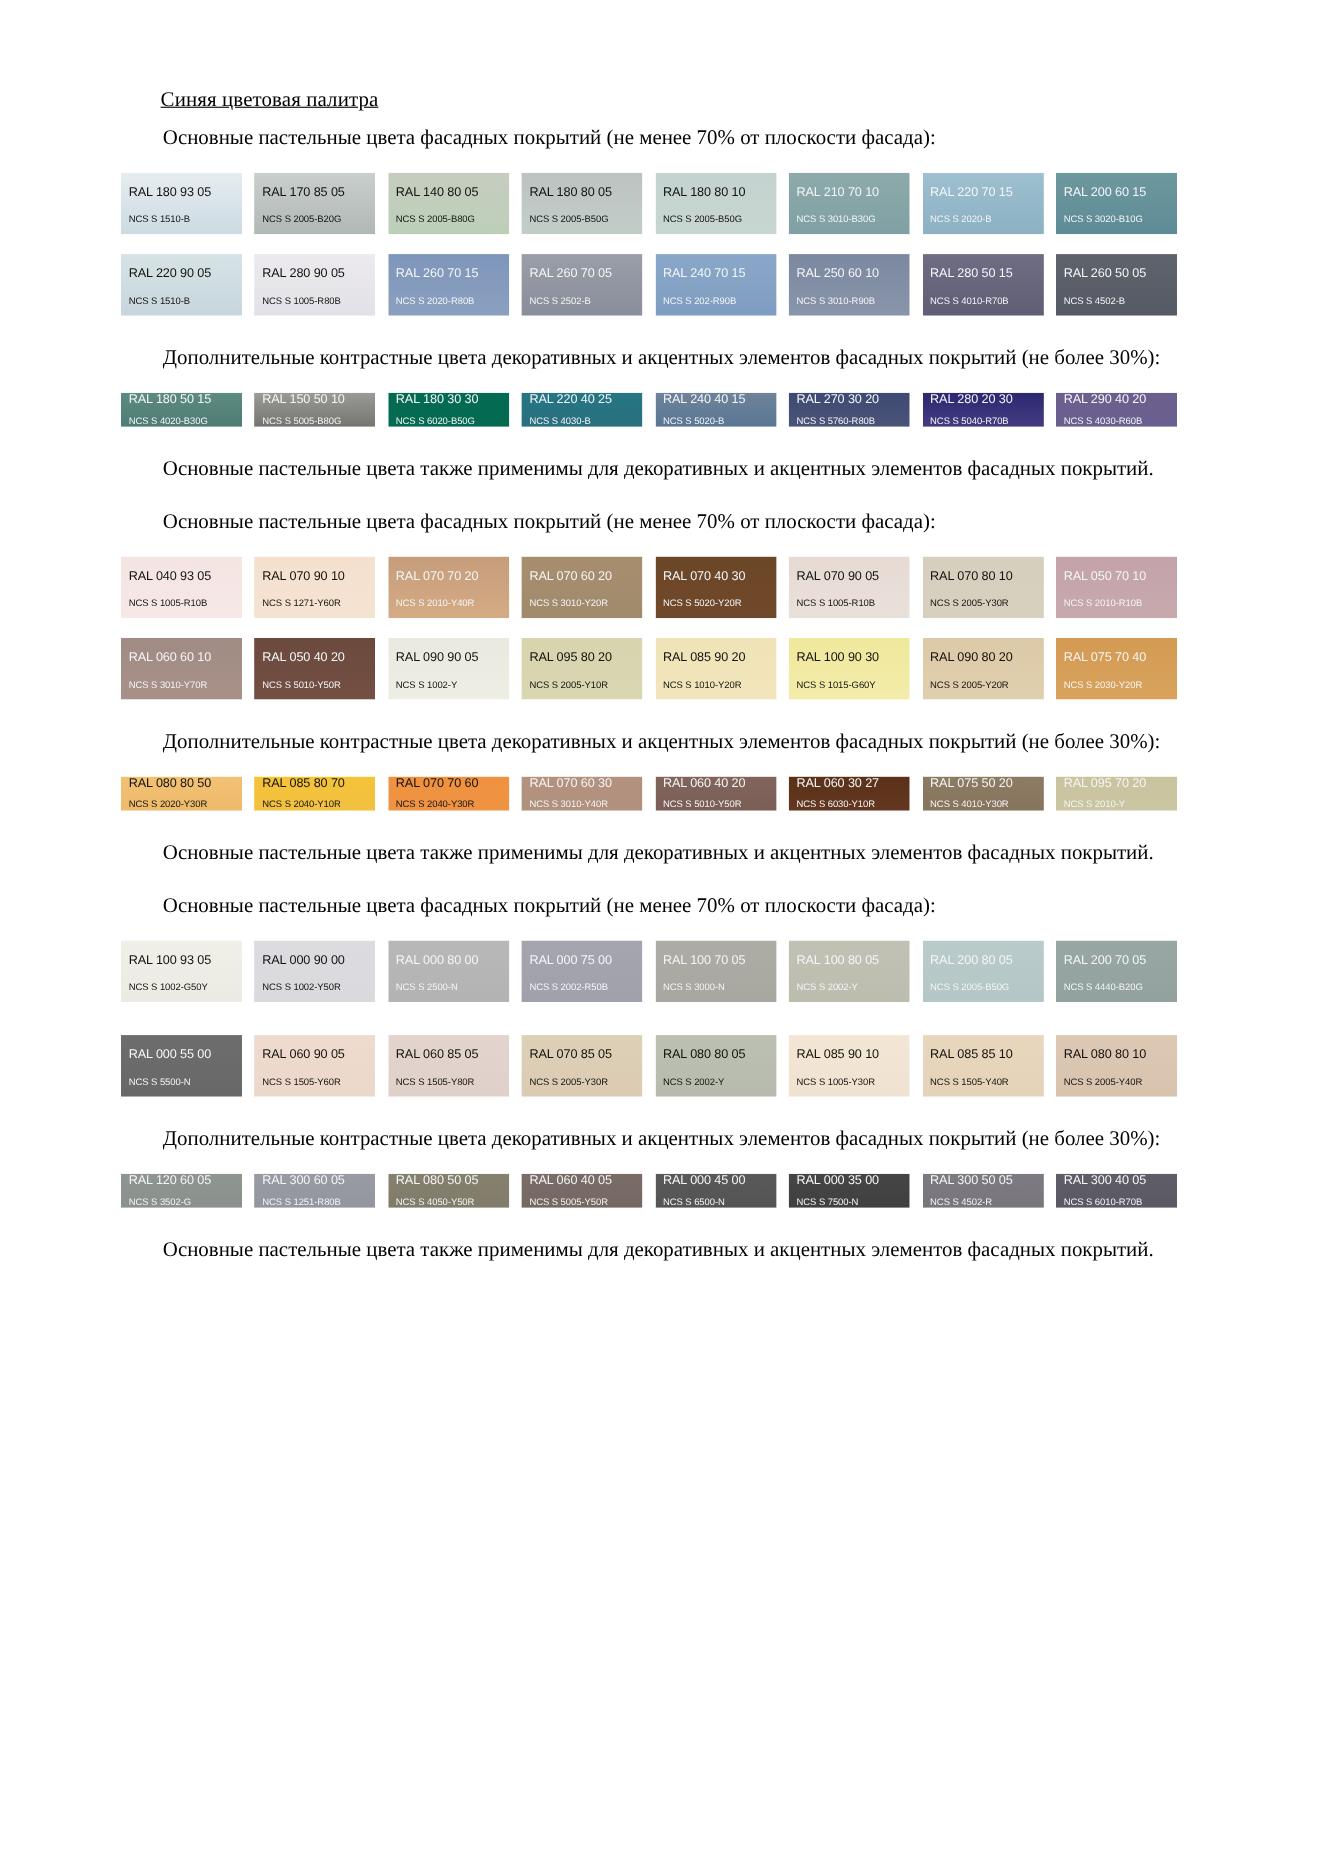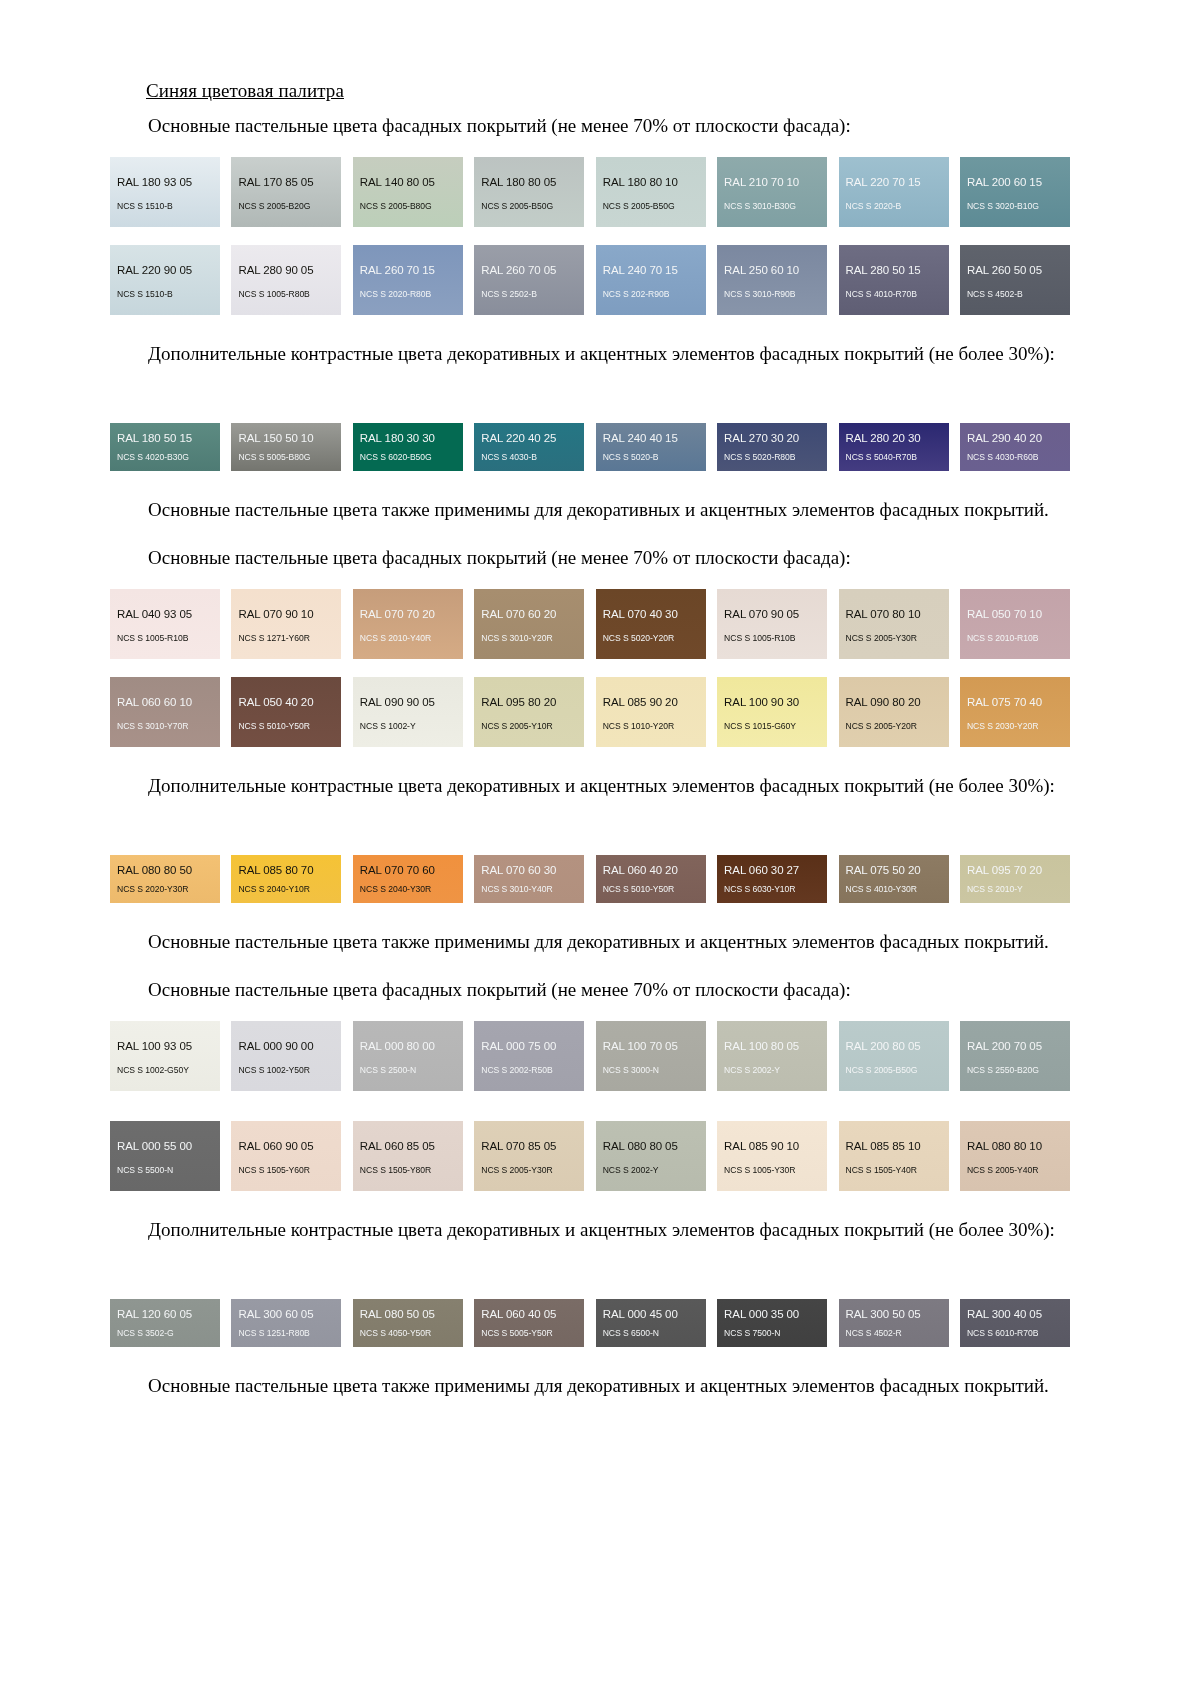--- a/index.html
+++ b/index.html
@@ -44,22 +44,22 @@
     display:flex;
     justify-content:space-between;
     width:960px;
   }
   .sw{
     width:110px;
     position:relative;
     box-sizing:border-box;
     overflow:hidden;
   }
-  .sw.tall{ height:70px; }
-  .sw.short{ height:48px;margin-top:38px; }
+  .sw.tall{ height:56px; }
+  .sw.short{ height:31px; }
   .sw .grad{
     position:absolute;
     inset:0;
   }
   .sw .labels{
     position:relative;
     height:100%;
     display:flex;
     flex-direction:column;
     justify-content:center;
@@ -254,21 +254,21 @@
           <div class="grad" style="background: linear-gradient(rgb(110, 131, 153) 0%, rgb(90, 119, 149) 100%);"></div>
           <div class="labels">
             <div class="ral">RAL 240 40 15</div>
             <div class="ncs">NCS S 5020-B</div>
           </div>
         </div>
         <div class="sw short light-txt">
           <div class="grad" style="background: linear-gradient(rgb(62, 74, 116) 0%, rgb(75, 84, 119) 100%);"></div>
           <div class="labels">
             <div class="ral">RAL 270 30 20</div>
-            <div class="ncs">NCS S 5020-R80B</div>
+            <div class="ncs">NCS S 5760-R80B</div>
           </div>
         </div>
         <div class="sw short light-txt">
           <div class="grad" style="background: linear-gradient(rgb(43, 40, 113) 0%, rgb(68, 60, 129) 100%);"></div>
           <div class="labels">
             <div class="ral">RAL 280 20 30</div>
             <div class="ncs">NCS S 5040-R70B</div>
           </div>
         </div>
         <div class="sw short light-txt">
@@ -524,21 +524,21 @@
           <div class="grad" style="background: linear-gradient(rgb(186, 203, 203) 0%, rgb(180, 198, 198) 100%);"></div>
           <div class="labels">
             <div class="ral">RAL 200 80 05</div>
             <div class="ncs">NCS S 2005-B50G</div>
           </div>
         </div>
         <div class="sw tall light-txt">
           <div class="grad" style="background: linear-gradient(rgb(152, 166, 164) 0%, rgb(147, 161, 159) 100%);"></div>
           <div class="labels">
             <div class="ral">RAL 200 70 05</div>
-            <div class="ncs">NCS S 2550-B20G</div>
+            <div class="ncs">NCS S 4440-B20G</div>
           </div>
         </div>
       </div>
     <div class="gap-xl"></div>
     <div class="row" id="r-2-p-1">
         <div class="sw tall light-txt">
           <div class="grad" style="background: linear-gradient(rgb(109, 109, 109) 0%, rgb(104, 104, 104) 100%);"></div>
           <div class="labels">
             <div class="ral">RAL 000 55 00</div>
             <div class="ncs">NCS S 5500-N</div>

